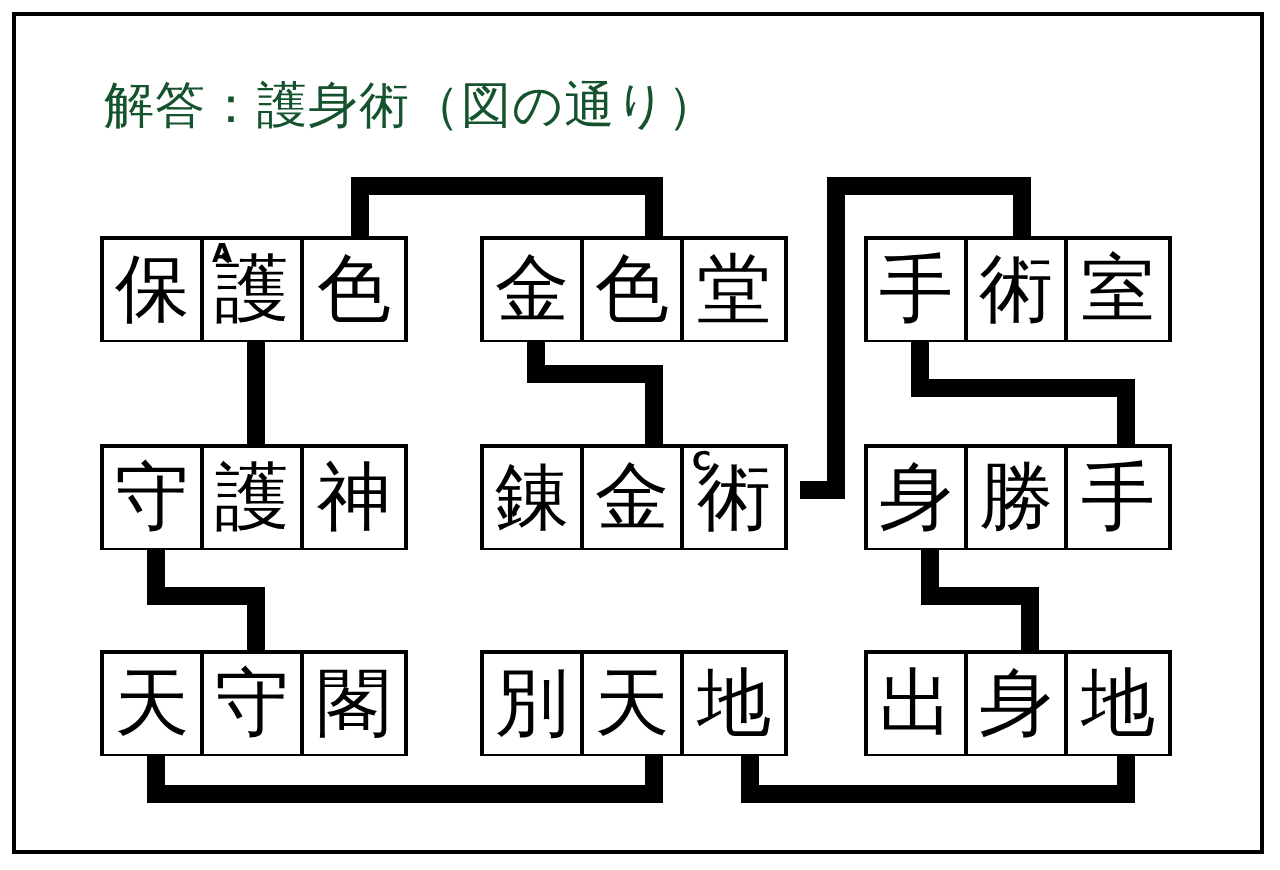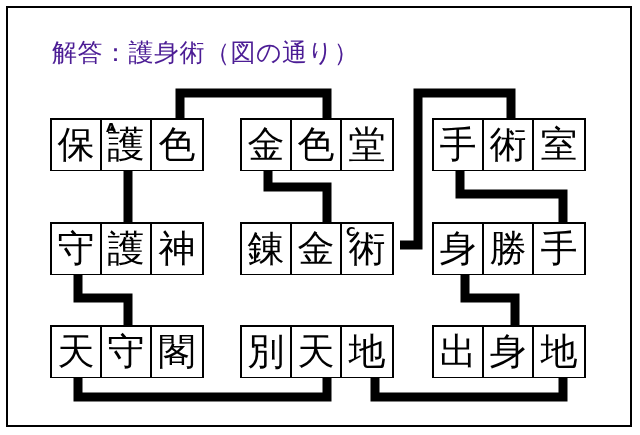--- a/index.html
+++ b/index.html
@@ -27,21 +27,21 @@
     box-sizing: border-box;
     background: #ffffff;
   }
   #title {
     position: absolute;
     left: 52px;
     top: 38px;
     font-size: 25px;
     line-height: 30px;
     letter-spacing: 0.5px;
-    color: #4c1d95;
+    color: #14532d;
     white-space: nowrap;
     font-family: "DejaVu Sans", "Liberation Sans", sans-serif;
   }
   #wires {
     position: absolute;
     left: 0;
     top: 0;
     width: 640px;
     height: 435px;
   }

